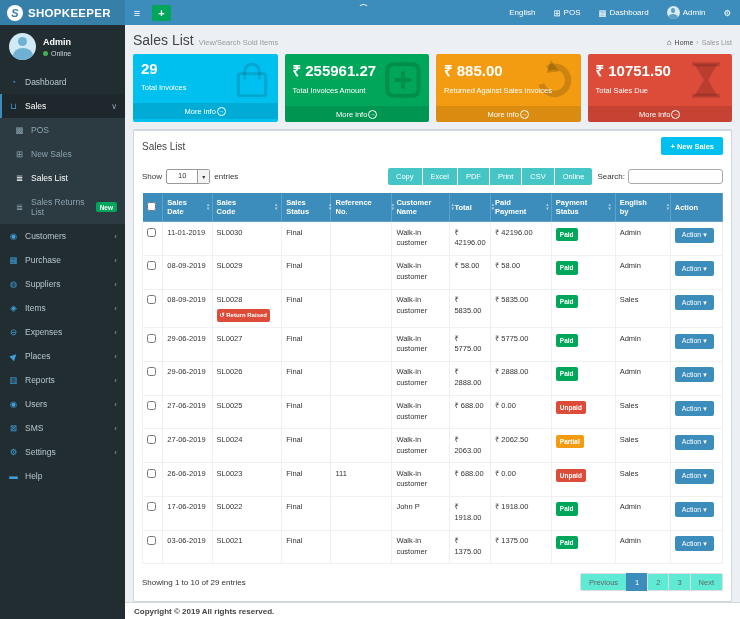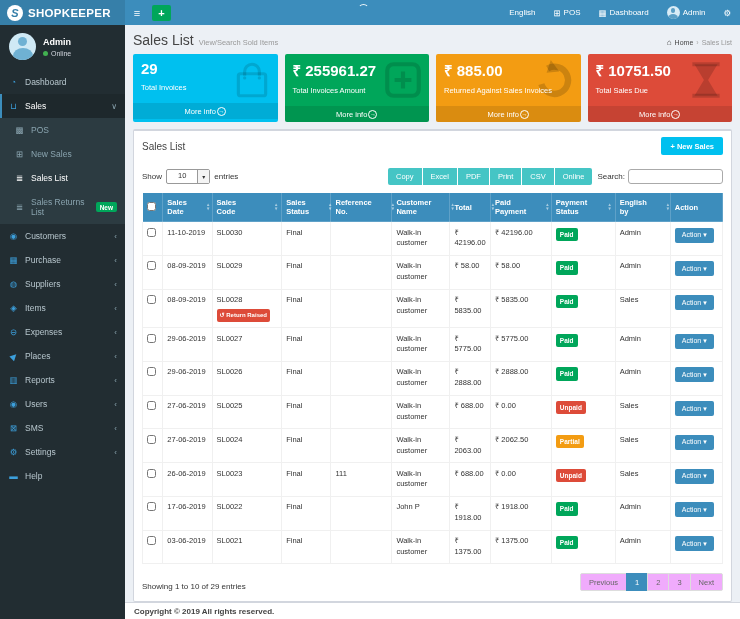--- a/index.html
+++ b/index.html
@@ -83,23 +83,23 @@
   table { width:100%; border-collapse:collapse; table-layout:fixed; font-size:7.5px; color:#333; }
   thead th { background:#3c8dbc; color:#fff; text-align:left; padding:5px 4px; font-weight:bold; border:1px solid rgba(255,255,255,0.18); vertical-align:middle; }
   .th-inner { display:flex; justify-content:space-between; align-items:center; gap:20px; }
   .sort-icon { display:flex; flex-direction:column; line-height:4px; font-size:4.5px; opacity:.55; flex-shrink:0; }
   tbody td { padding:5.5px 4px; border:1px solid #f0f0f0; vertical-align:top; line-height:1.45; word-wrap:break-word; }
   tbody tr { background:#fff; }
   input[type="checkbox"] { width:9px; height:9px; margin:0; }
   .badge { display:inline-block; color:#fff; font-size:6.5px; font-weight:bold; padding:2px 4px; border-radius:2px; }
   .return-badge { display:inline-block; background:#dd4b39; color:#fff; font-size:6px; font-weight:bold; padding:2px 3px; border-radius:2px; margin-top:3px; white-space:nowrap; }
   .action-btn { background:#3c8dbc; color:#fff; border:none; border-radius:2px; font-size:7px; padding:3.5px 7px; cursor:pointer; font-family:inherit; white-space:nowrap; }
-  .table-footer { display:flex; align-items:flex-end; padding:5px 8px 10px; font-size:8px; color:#333; }
+  .table-footer { display:flex; align-items:center; padding:5px 8px 10px; font-size:8px; color:#333; }
   .pagination { margin-left:auto; display:flex; }
-  .page-btn { border:1px solid #ddd; background:#f0abfc; color:#666; font-size:7.5px; padding:3.5px 8px; margin-left:-1px; cursor:pointer; font-family:inherit; }
+  .page-btn { border:1px solid #ddd; background:#5eead4; color:#666; font-size:7.5px; padding:3.5px 8px; margin-left:-1px; cursor:pointer; font-family:inherit; }
   .page-btn:first-child { border-radius:2px 0 0 2px; }
   .page-btn:last-child { border-radius:0 2px 2px 0; }
   .page-btn.active { background:#3c8dbc; color:#fff; border-color:#3c8dbc; }
   
   .main-footer { height:23px; background:#fff; border-top:1px solid #d2d6de; display:flex; align-items:center; padding:0 9px; font-size:8px; font-weight:bold; color:#444; }
 </style>
 </head>
 <body>
 
 <div class="navbar">
@@ -431,21 +431,21 @@
                 <th>
                   <div class="th-inner">
                     <span>Action</span>
                   </div>
                 </th>
               </tr>
             </thead>
           <tbody id="table-body">
               <tr>
                 <td><input type="checkbox" style=""></td>
-                <td>11-10-2019</td>
+                <td>11-01-2019</td>
                 <td>
                   <div>SL0030</div>
                 </td>
                 <td>Final</td>
                 <td></td>
                 <td>Walk-in customer</td>
                 <td>₹ 42196.00</td>
                 <td>₹ 42196.00</td>
                 <td><span class="badge" style="background: rgb(0, 166, 90);">Paid</span></td>
                 <td>Admin</td>

